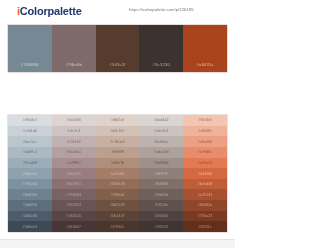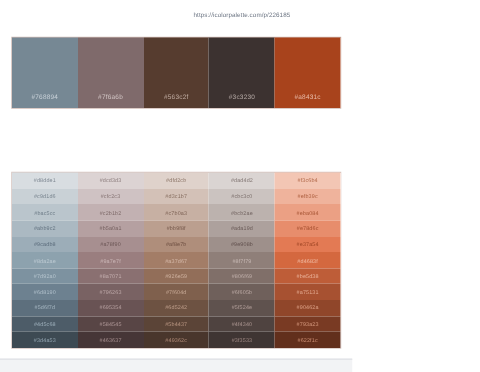--- a/index.html
+++ b/index.html
@@ -110,20 +110,23 @@
     width: 235px;
     height: 9px;
     background: #f2f3f5;
     border-top: 0.5px solid #e2e4e8;
   }
 </style>
 </head>
 <body>
 
 <div id="site-header">
+  <div id="brand">
+    <span class="brand-i">i</span><span class="brand-rest">Colorpalette</span>
+  </div>
   <div id="palette-url">https://icolorpalette.com/p/226185</div>
 </div>
 
 <div id="main-swatches">
     <div class="main-swatch" style="background: rgb(118, 136, 148);">
       <span class="swatch-hex" style="color: rgb(214, 221, 227);">#768894</span>
     </div>
     <div class="main-swatch" style="background: rgb(127, 106, 107);">
       <span class="swatch-hex" style="color: rgb(221, 210, 209);">#7f6a6b</span>
     </div>

